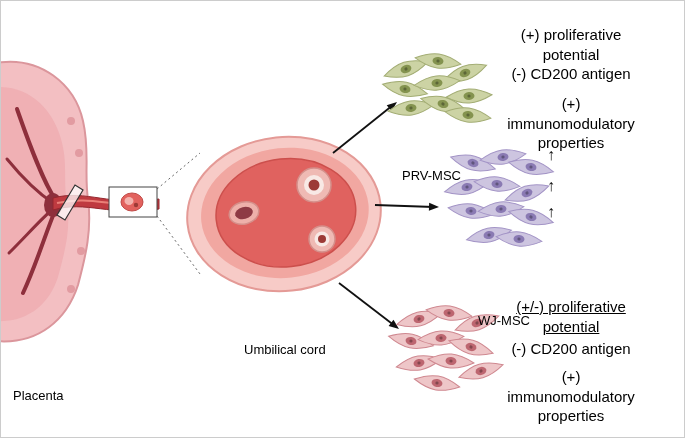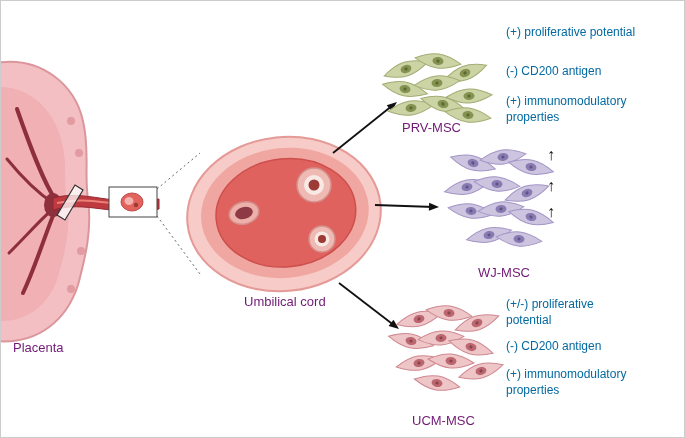--- a/index.html
+++ b/index.html
@@ -10,29 +10,31 @@
     background: #ffffff;
     border: 1px solid #cccccc;
     box-sizing: border-box;
     font-family: "Liberation Sans", sans-serif;
     overflow: hidden;
   }
   .art { position: absolute; left: 0; top: 0; }
   .lbl {
     position: absolute;
     font-size: 13px;
-    color: #701a75;
+    color: #000000;
     white-space: nowrap;
+    margin-top: 48px;
   }
   .ann {
     position: absolute;
-    font-size: 12px;
-    color: #0369a1;
+    font-size: 15px;
+    color: #000000;
     line-height: 1.3;
     width: 130px;
+    text-align: center;
   }
   .wj-item {
     position: absolute;
     display: flex;
     gap: 6px;
     font-size: 12px;
     color: #1f1f1f;
     line-height: 1.3;
     width: 135px;
   }
@@ -285,17 +287,17 @@
   <div class="wj-item" style="left:546px; top:146px;">
     <span class="up-arrow">↑</span>
   </div>
   <div class="wj-item" style="left:546px; top:177px;">
     <span class="up-arrow">↑</span>
   </div>
   <div class="wj-item" style="left:546px; top:203px;">
     <span class="up-arrow">↑</span>
   </div>
 
-  <div class="ann" style="left:505px; top:296px;">(+/-) proliferative potential</div>
+  <div class="ann" style="left:505px; top:296px;text-decoration:underline;">(+/-) proliferative potential</div>
   <div class="ann" style="left:505px; top:338px;">(-) CD200 antigen</div>
   <div class="ann" style="left:505px; top:366px;">(+) immunomodulatory properties</div>
 
 </div>
 
 </body></html>

